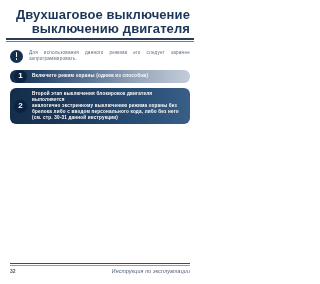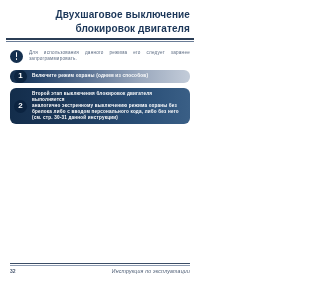--- a/index.html
+++ b/index.html
@@ -24,21 +24,21 @@
     background: #ffffff;
   }
 
   
   .title-block {
     padding: 8px 10px 0 10px;
     text-align: right;
   }
   .title-line {
     color: #1b3658;
-    font-size: 10px;
+    font-size: 13px;
     font-weight: bold;
     line-height: 13.5px;
     letter-spacing: 0.1px;
     white-space: nowrap;
   }
 
   .title-rules {
     margin: 3px 6px 0 6px;
   }
   .rule-thick {
@@ -199,21 +199,21 @@
     letter-spacing: 0.2px;
   }
 </style>
 </head>
 <body>
 
 <div class="page">
 
   <div class="title-block">
     <div class="title-line">Двухшаговое выключение</div>
-    <div class="title-line">блокировок двигателя</div>
+    <div class="title-line">выключению двигателя</div>
   </div>
 
   <div class="title-rules">
     <div class="rule-thick"></div>
     <div class="rule-gap"></div>
     <div class="rule-thin"></div>
   </div>
 
   <div class="note">
     <div class="note-icon"></div>

